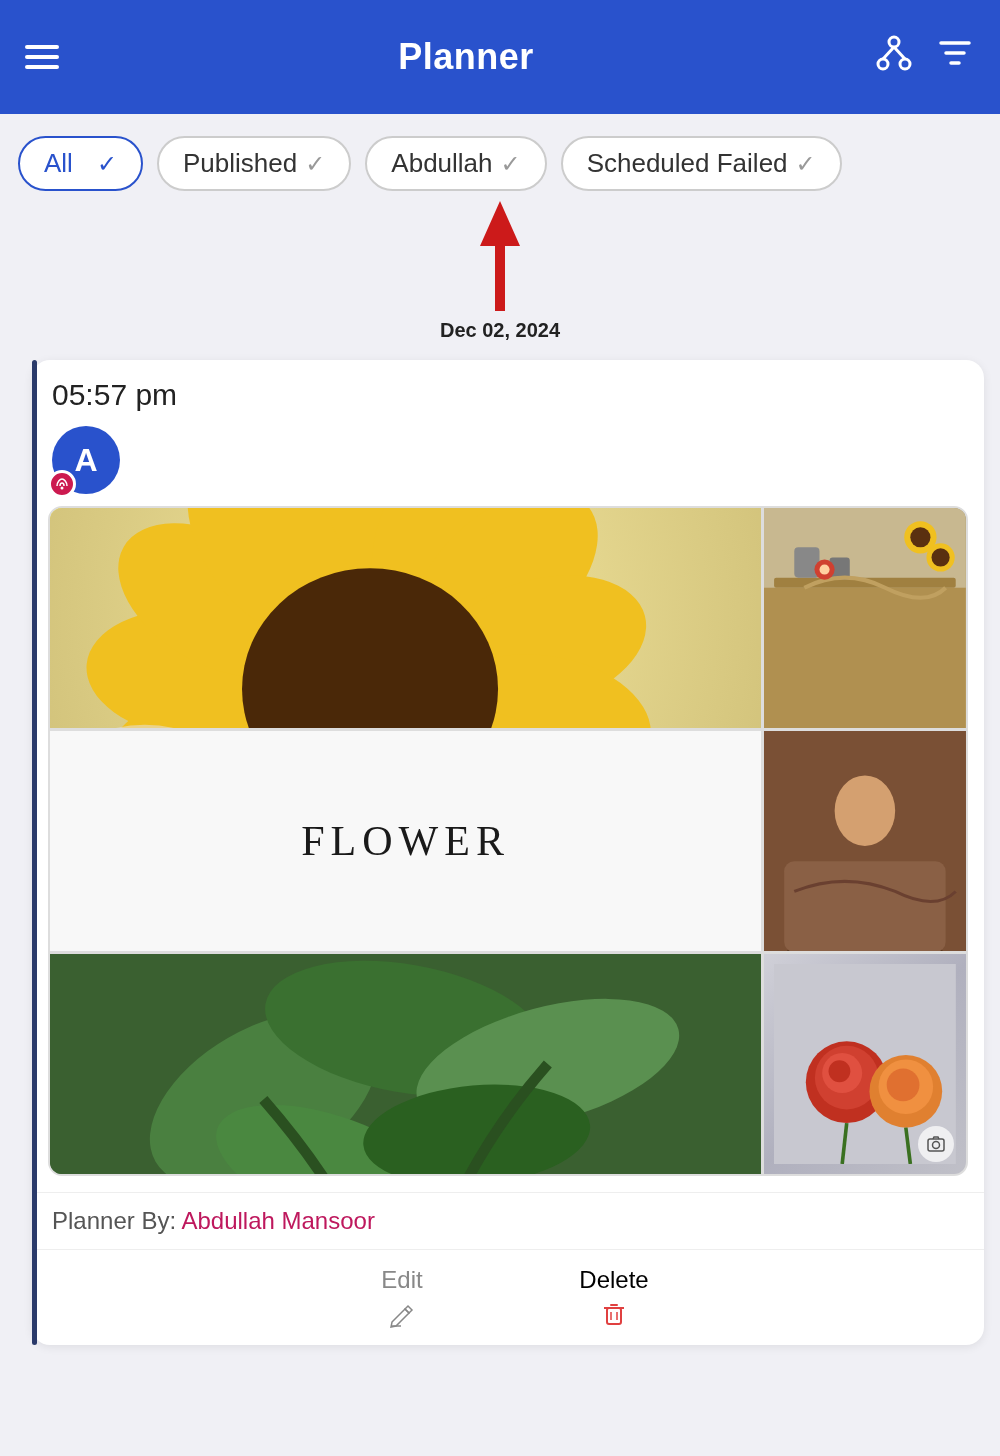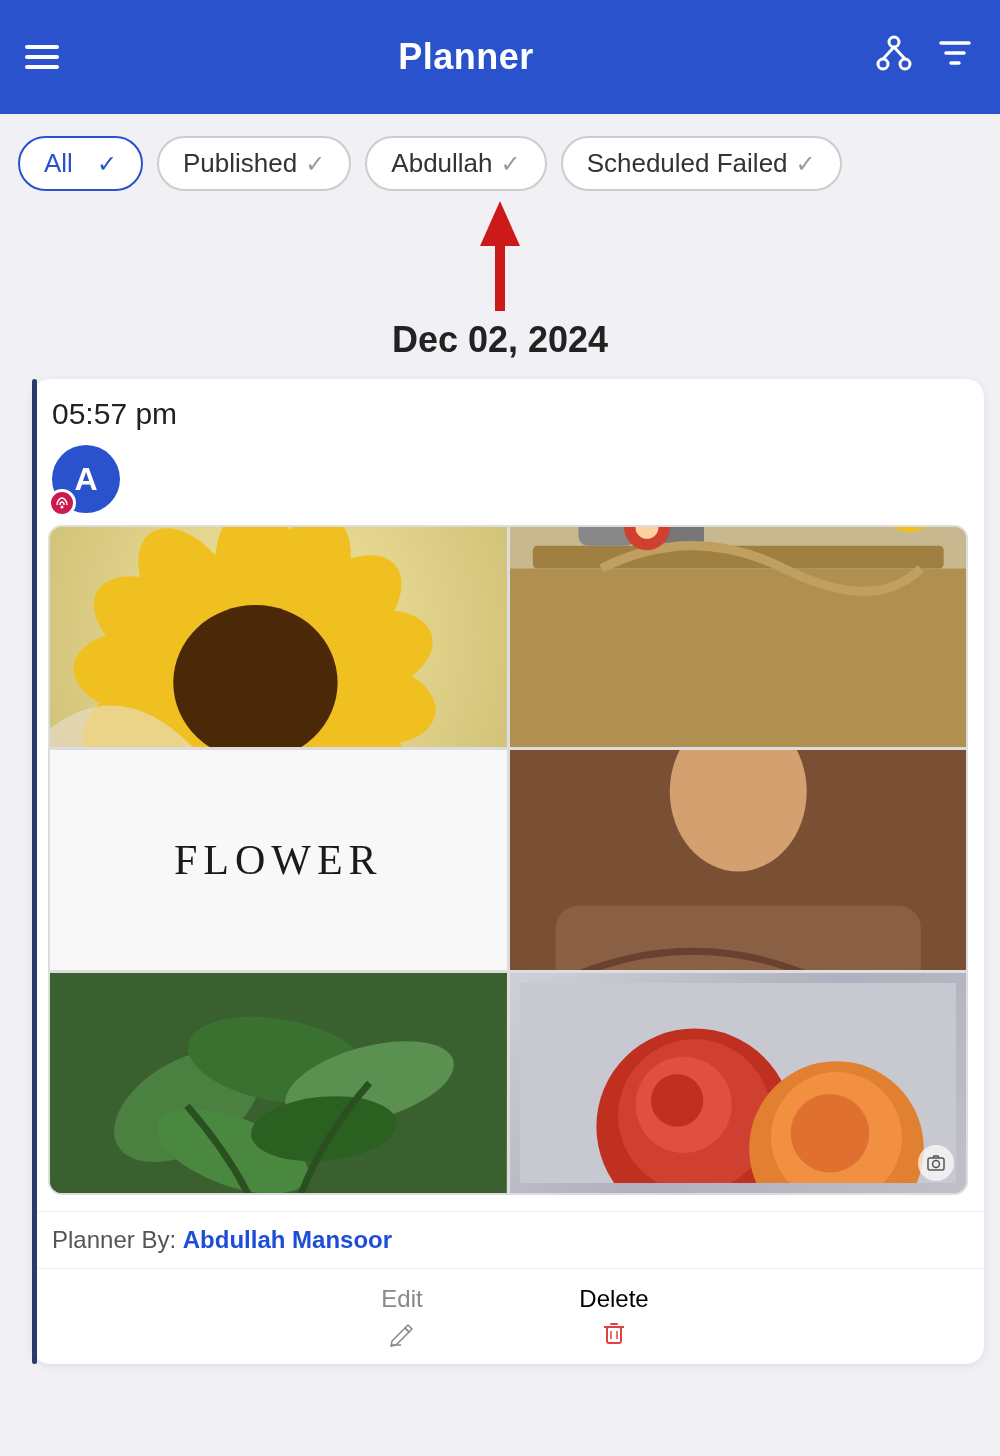--- a/index.html
+++ b/index.html
@@ -92,21 +92,21 @@
       display: flex;
       justify-content: center;
       align-items: center;
       padding: 10px 0 0 0;
       height: 120px;
     }
 
     
     .date-heading {
       text-align: center;
-      font-size: 36px;
+      font-size: 20px;
       font-weight: 700;
       color: #222;
       padding: 8px 0 18px 0;
       background: #f0f0f5;
     }
 
     
     .content-area {
       background: #f0f0f5;
       padding: 0 16px 40px 16px;
@@ -162,21 +162,21 @@
       width: 14px;
       height: 14px;
     }
 
     
     .flower-grid {
       margin: 0 16px 16px 16px;
       border-radius: 14px;
       overflow: hidden;
       display: grid;
-      grid-template-columns: 1fr 1fr;
+      grid-template-columns: 1fr;
       grid-template-rows: 220px 220px 220px;
       gap: 3px;
       background: #ddd;
       border: 2px solid #ddd;
     }
     .grid-cell {
       overflow: hidden;
       position: relative;
     }
     .grid-cell-sunflower {
@@ -243,22 +243,22 @@
     }
 
     
     .created-by {
       padding: 14px 20px;
       font-size: 24px;
       color: #555;
       border-top: 1px solid #eee;
     }
     .created-by strong {
-      color: #1d4ed8;
-      font-weight: 700;
+      color: #be185d;
+      font-weight: 400;
     }
 
     
     .action-row {
       display: flex;
       border-top: 1px solid #eee;
       padding: 16px 0 10px 0;
       justify-content: center;
       gap: 112px;
     }

